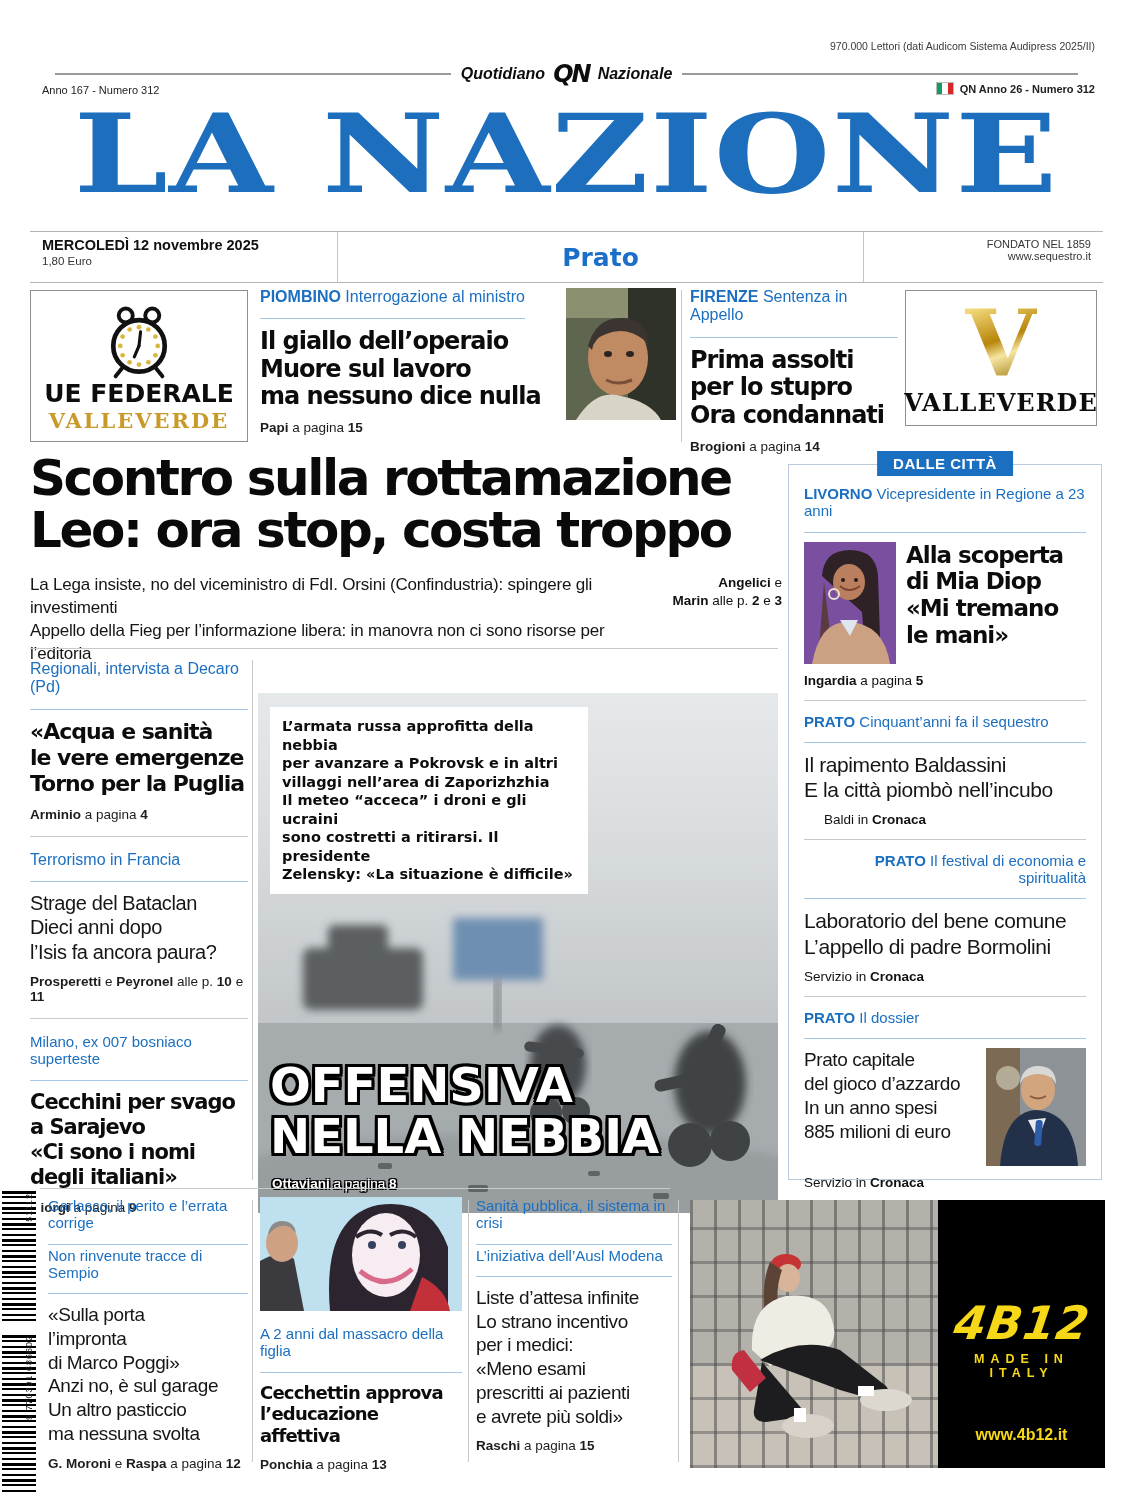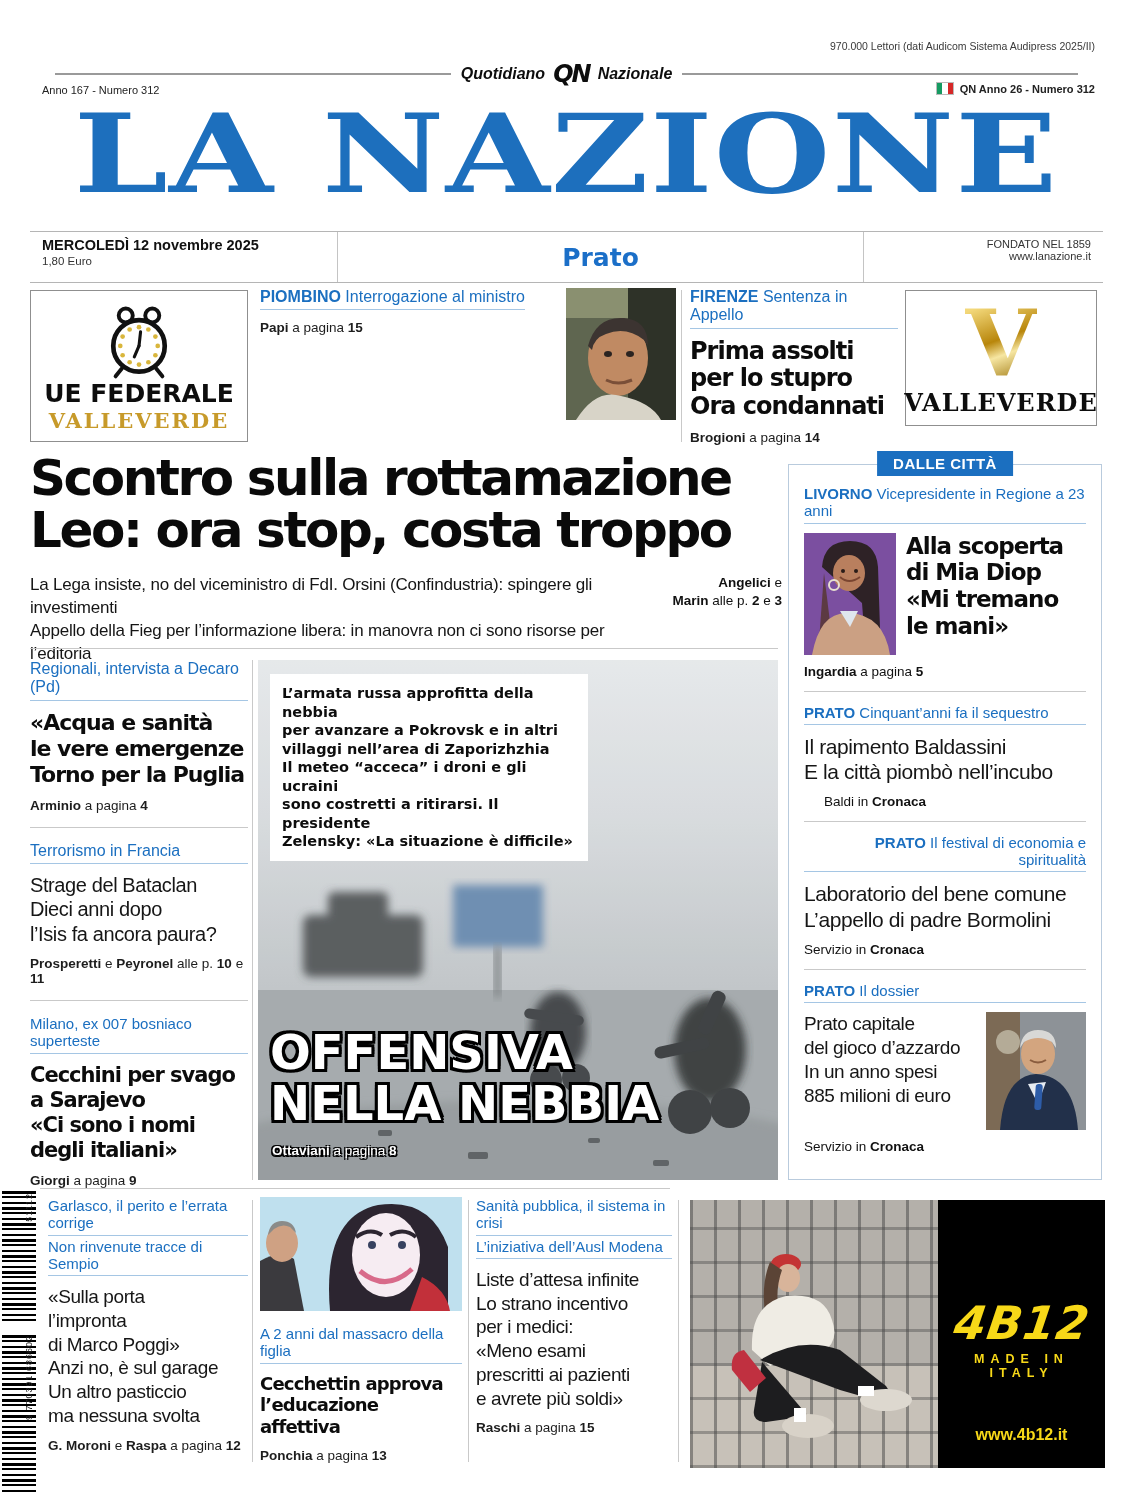--- a/index.html
+++ b/index.html
@@ -28,21 +28,21 @@
   .dateline{display:flex;border-top:1.5px solid #b5b5b5;border-bottom:1.5px solid #b5b5b5;height:50px;}
   .dl-left{width:308px;border-right:1px solid #c4c4c4;padding:5px 0 0 12px;box-sizing:border-box;}
   .dl-date{font-weight:bold;font-size:14.5px;}
   .dl-price{font-size:11.5px;color:#333;margin-top:2px;}
   .dl-center{flex:1;display:flex;align-items:center;justify-content:center;}
   .dl-edition{color:#1b6fc8;font-weight:bold;font-size:25px;font-family:"DejaVu Sans",sans-serif;}
   .dl-right{width:240px;border-left:1px solid #c4c4c4;text-align:right;padding:6px 12px 0 0;box-sizing:border-box;font-size:11px;color:#333;}
 
   
   .kicker{display:block;font-size:16px;color:#1b6fc0;border-bottom:1.5px solid #a5c6e4;
-          padding-bottom:3px;margin-bottom:9px;line-height:1.15;}
+          padding-bottom:12px;margin-bottom:9px;line-height:1.15;}
   .kicker .city{font-weight:bold;}
   .kicker.k2{margin-bottom:2px;}
   .hl{font-family:"DejaVu Sans",sans-serif;font-weight:bold;color:#0c0c0c;white-space:pre-line;}
   .hl-light{font-family:"Liberation Sans",sans-serif;font-weight:normal;color:#161616;white-space:pre-line;letter-spacing:-0.4px;}
   .byline{font-size:13.5px;color:#1d1d1d;margin-top:10px;}
   .divider{border:none;border-top:1px solid #c9c9c9;margin:14px 0;}
   .adbox{border:1px solid #8f8f8f;background:#fff;box-sizing:border-box;}
 
   
   .lead-hl{font-family:"DejaVu Sans",sans-serif;font-weight:bold;font-size:50px;line-height:1.04;
@@ -51,21 +51,21 @@
   .lead-by{font-size:13.5px;text-align:right;white-space:pre-line;line-height:1.3;}
 
   
   .sidebar{border:1.5px solid #b9cbdd;box-sizing:border-box;background:#fff;}
   .badge{position:absolute;top:-14px;left:50%;transform:translateX(-50%);
          background:#1b6fc0;color:#fff;font-weight:bold;font-size:15px;padding:4px 16px;letter-spacing:0.5px;}
   .sb-inner{padding:20px 15px 0 15px;}
   .sb-by{font-size:13.5px;margin-top:9px;}
 
   
-  .warphoto{overflow:hidden;background:linear-gradient(180deg,#e3e6e8 0%,#d3d7da 30%,#bcc1c4 60%,#a2a7ab 100%);}
+  .warphoto{overflow:hidden;background:linear-gradient(180deg,#e3e6e8 0%,#d3d7da 30%,#bcc1c4 60%,#a2a7ab 100%);margin-top:33px;}
   .caption-box{position:absolute;left:12px;top:14px;width:318px;background:#fff;padding:10px 12px;
                font-family:"DejaVu Sans",sans-serif;font-weight:bold;font-size:14.5px;line-height:1.28;
                color:#0d0d0d;white-space:pre-line;box-sizing:border-box;}
   .photo-hl{position:absolute;left:12px;bottom:52px;font-family:"DejaVu Sans",sans-serif;font-weight:bold;
             font-size:48px;line-height:1.05;color:#fff;white-space:pre-line;letter-spacing:0px;
             text-shadow:-3px -3px 0 #000,3px -3px 0 #000,-3px 3px 0 #000,3px 3px 0 #000,0 -3px 0 #000,0 3px 0 #000,-3px 0 0 #000,3px 0 0 #000;}
   .photo-by{position:absolute;left:14px;bottom:22px;color:#fff;font-size:13.5px;
             text-shadow:-1.5px -1.5px 0 #000,1.5px -1.5px 0 #000,-1.5px 1.5px 0 #000,1.5px 1.5px 0 #000;}
 
   
@@ -130,21 +130,21 @@
   <div class="abs dateline" style="top:231px;left:30px;right:30px;">
     <div class="dl-left">
       <div class="dl-date">MERCOLEDÌ 12 novembre 2025</div>
       <div class="dl-price">1,80 Euro</div>
     </div>
     <div class="dl-center">
         <span class="dl-edition">Prato</span>
       </div>
     <div class="dl-right">
       <div>FONDATO NEL 1859</div>
-      <div>www.lanazione.it</div>
+      <div>www.sequestro.it</div>
     </div>
   </div>
 
   <div class="abs adbox clockad" style="top:290px;left:30px;width:218px;height:152px;">
     <svg width="78" height="78" viewBox="0 0 100 100">
       <circle cx="33" cy="16" r="9" fill="none" stroke="#111" stroke-width="5"></circle>
       <circle cx="67" cy="16" r="9" fill="none" stroke="#111" stroke-width="5"></circle>
       <line x1="28" y1="84" x2="20" y2="94" stroke="#111" stroke-width="5" stroke-linecap="round"></line>
       <line x1="72" y1="84" x2="80" y2="94" stroke="#111" stroke-width="5" stroke-linecap="round"></line>
       <circle cx="50" cy="55" r="33" fill="#fff" stroke="#111" stroke-width="6"></circle>
@@ -166,20 +166,23 @@
       <path d="M50 55 L44 69" stroke="#111" stroke-width="4" stroke-linecap="round" fill="none"></path>
     </svg>
     <div class="l1">UE FEDERALE</div>
     <div class="l2">VALLEVERDE</div>
   </div>
 
   <div class="abs" style="top:288px;left:260px;width:302px;">
     <div class="kicker" style="width:fit-content;">
       <span class="city">PIOMBINO</span><span> Interrogazione al ministro</span>
     </div>
+    <div class="hl" style="font-size:24px;line-height:1.14;letter-spacing:-1px;">Il giallo dell’operaio
+Muore sul lavoro
+ma nessuno dice nulla</div>
     <div class="byline" style="white-space: pre-line;"><span style="font-weight: bold;">Papi</span><span> a pagina </span><span style="font-weight: bold;">15</span></div>
   </div>
 
   <div class="abs" style="top:288px;left:566px;width:110px;height:132px;overflow:hidden;">
     <svg width="110" height="132" viewBox="0 0 110 132">
       <rect width="110" height="132" fill="#5f6650"></rect>
       <rect x="62" y="0" width="48" height="132" fill="#2e3228"></rect>
       <rect x="0" y="0" width="62" height="30" fill="#8a9070"></rect>
       <ellipse cx="52" cy="70" rx="30" ry="38" fill="#c08a63"></ellipse>
       <path d="M22 58 Q30 28 58 30 Q82 32 82 58 L78 52 Q60 38 40 46 Q28 50 26 62 Z" fill="#3c3431"></path>

